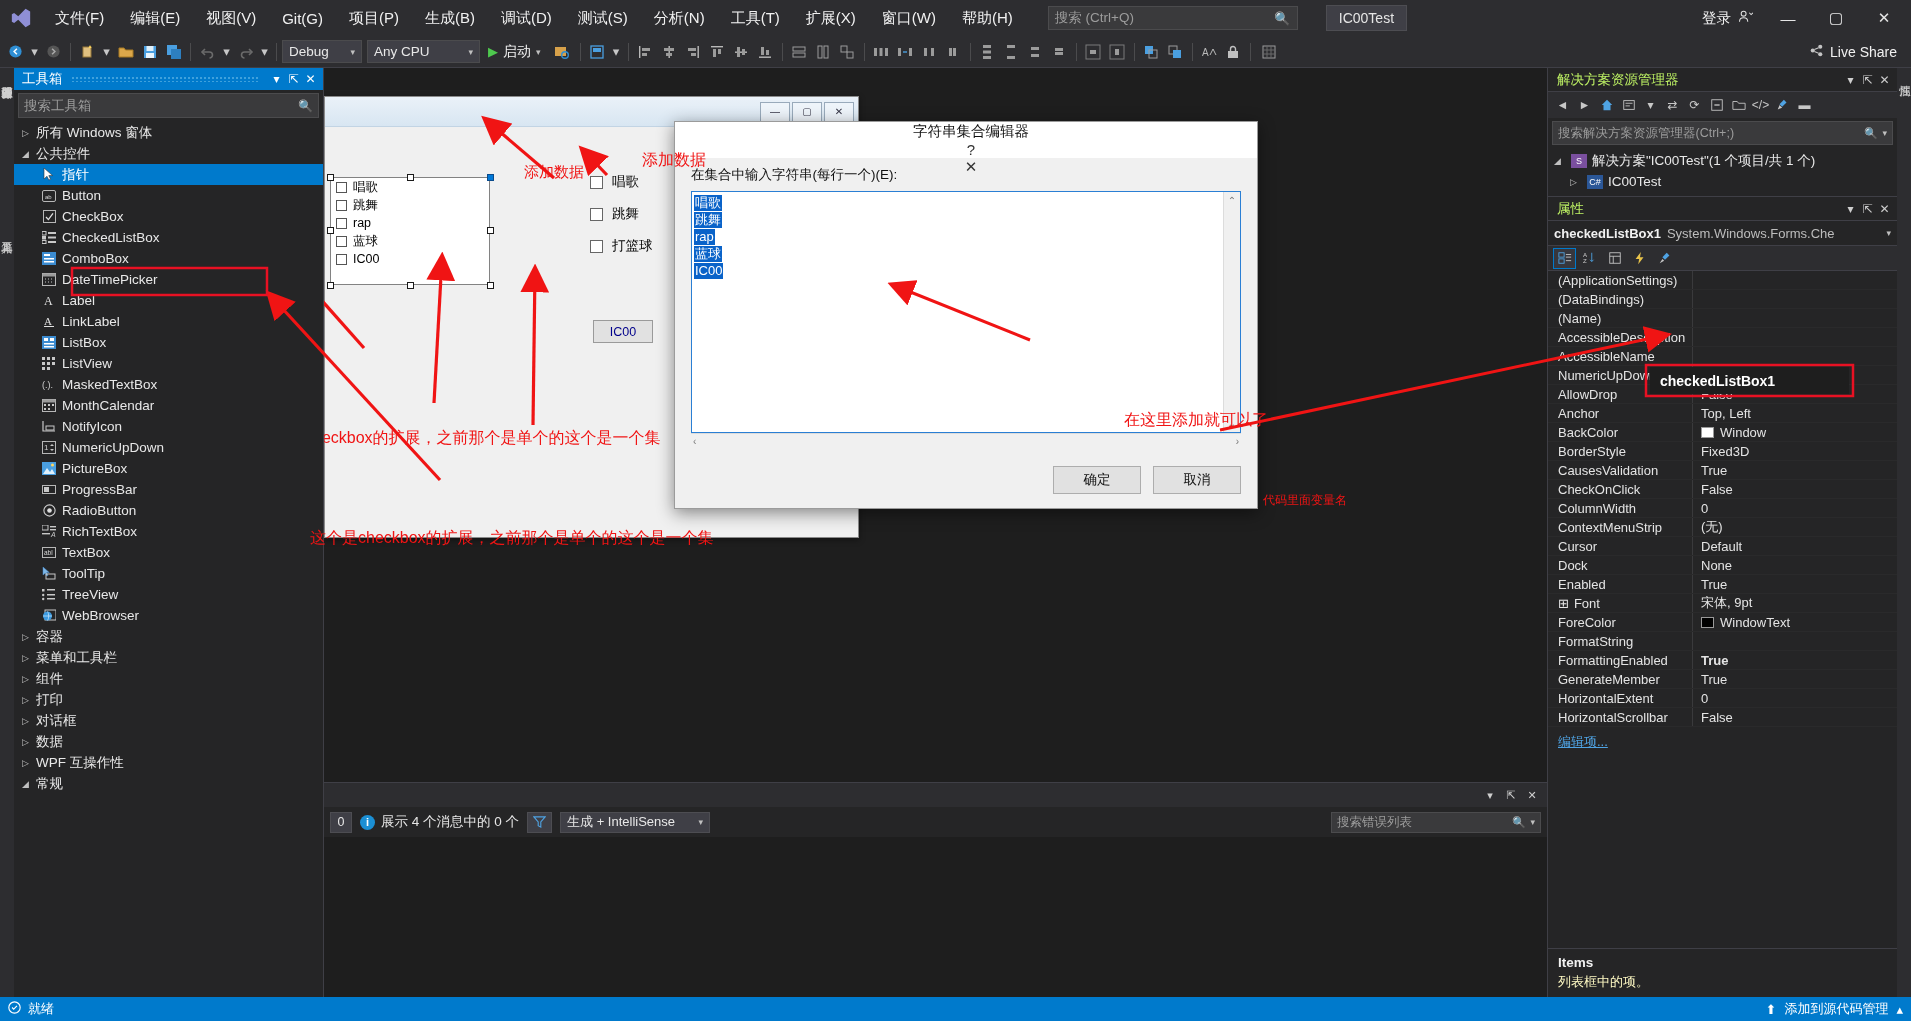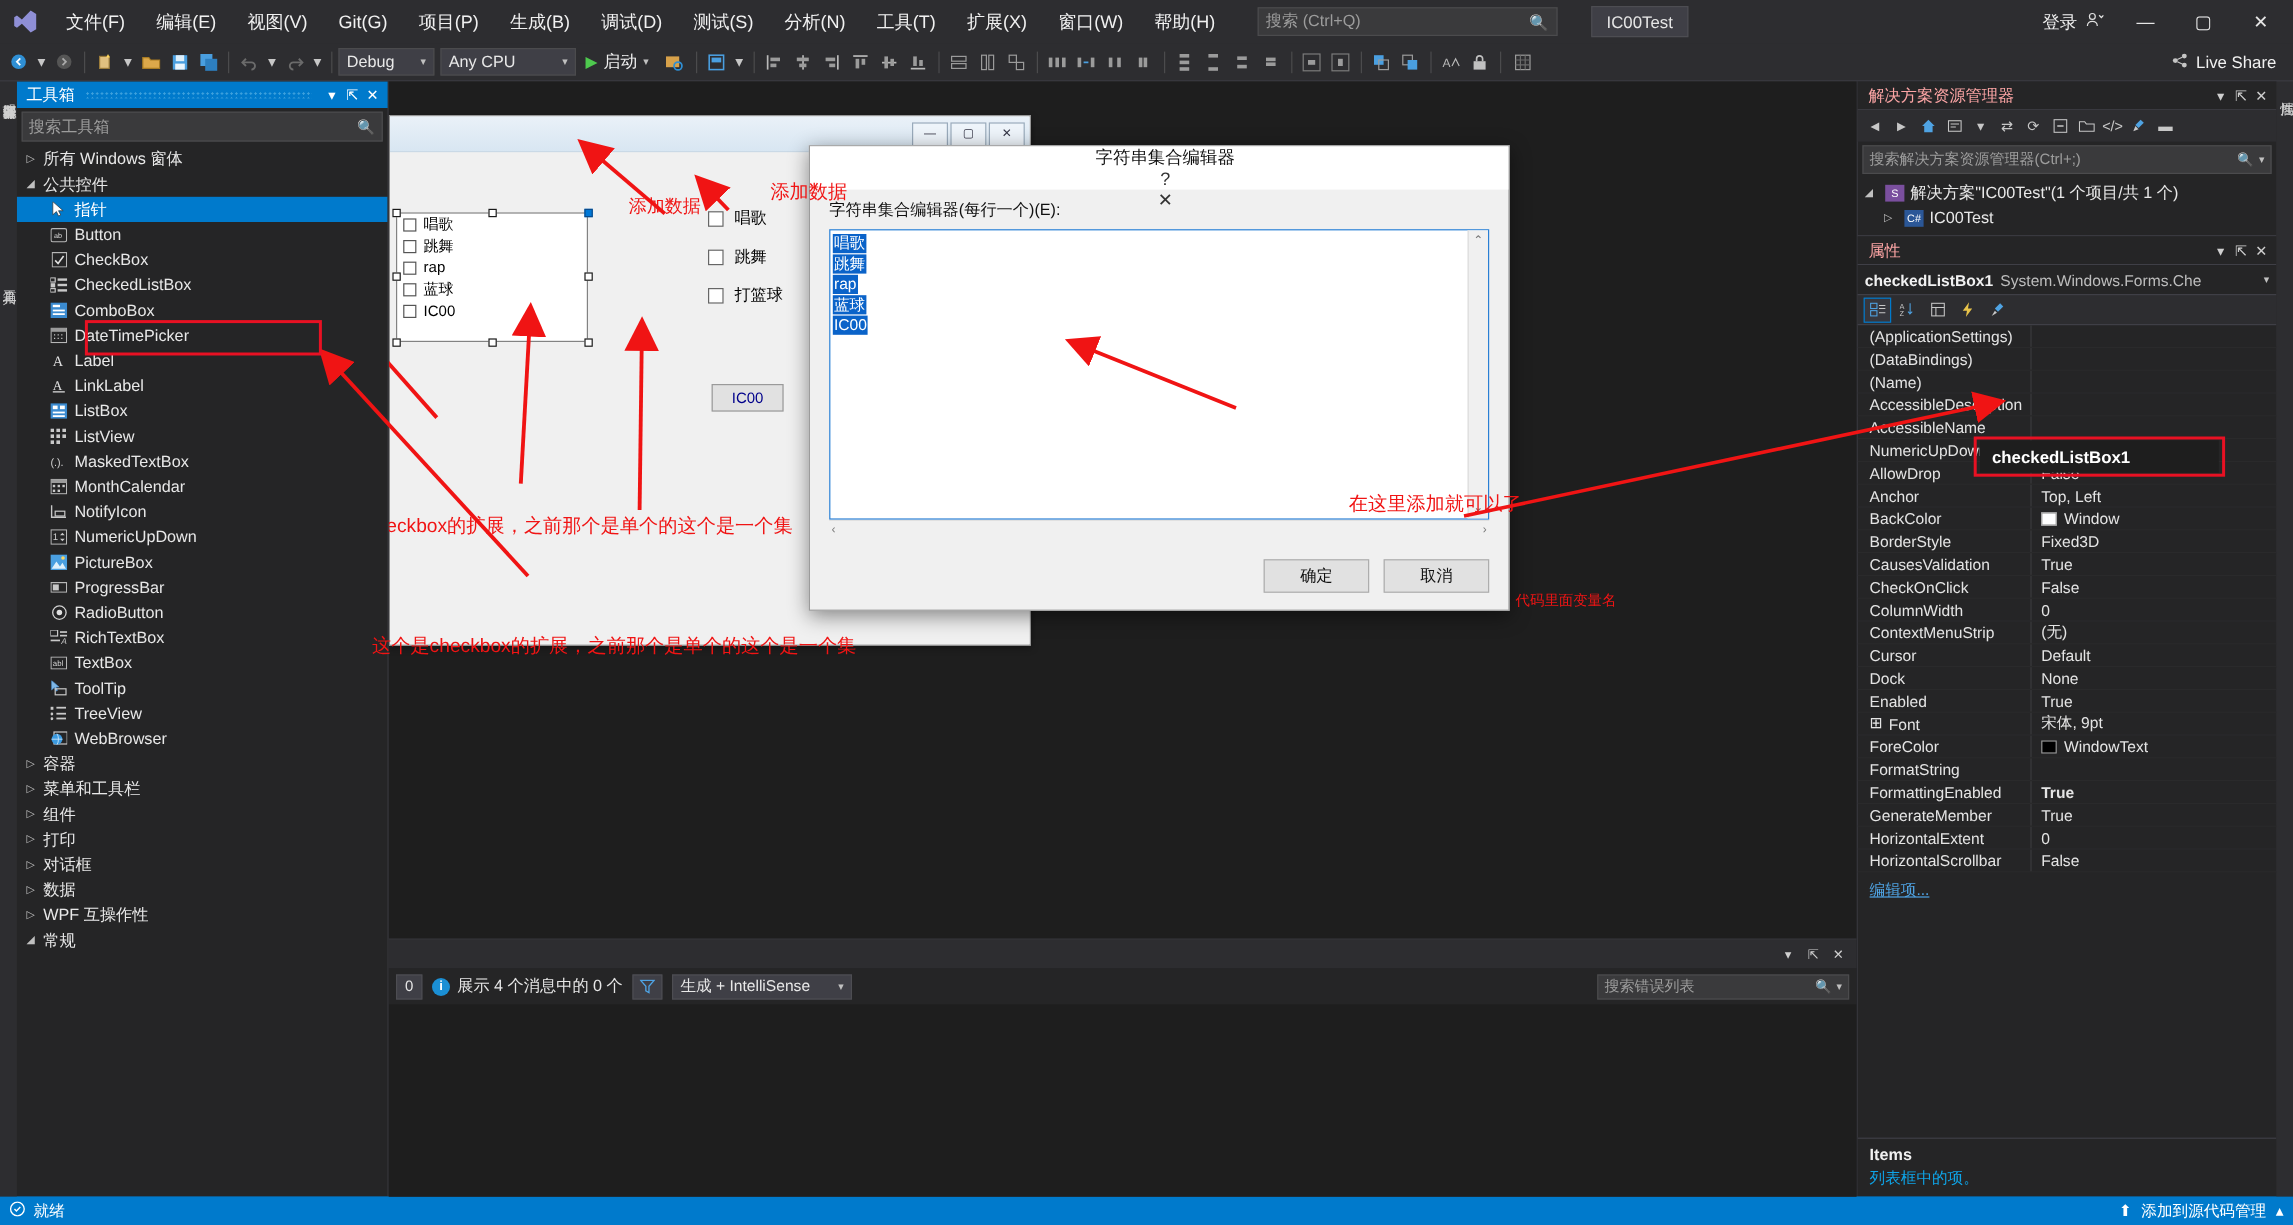--- a/index.html
+++ b/index.html
@@ -119,21 +119,21 @@
   .el-search .v { flex:1; }
   .el-cols { height:22px; display:flex; background:#2d2d30; border-top:1px solid #3f3f46; border-bottom:1px solid #3f3f46; }
   .el-cols .c { display:flex; align-items:center; padding:0 10px; font-size:13px; color:#e0e0e0;
                 border-right:1px solid #3f3f46; }
   .el-rows { flex:1; background:#1e1e1e; }
 
   
   .right { width:350px; background:#252526; display:flex; flex-direction:column; flex:0 0 350px; border-left:1px solid #3f3f46; }
   .pnl-head { height:24px; background:#252526; display:flex; align-items:center; padding:0 4px 0 9px;
               border-bottom:1px solid #3f3f46; }
-  .pnl-head .t { font-size:13.5px; color:#fca5a5; flex:1; }
+  .pnl-head .t { font-size:13.5px; color:#bef264; flex:1; }
   .pnl-head .hb { width:17px; text-align:center; color:#cfcfcf; font-size:12px; }
   .pnl-tools { height:26px; display:flex; align-items:center; gap:1px; padding:0 4px; background:#2d2d30; }
   .pnl-tools .b { width:21px; height:21px; display:flex; align-items:center; justify-content:center;
                   font-size:12px; color:#c7c7c7; }
   .sln-search { height:24px; background:#3a3a3c; border:1px solid #4b4b4d; margin:3px 4px;
                 display:flex; align-items:center; padding:0 5px; color:#9c9c9c; font-size:12.5px; }
   .sln-search .v { flex:1; }
   .sln-tree { padding:2px 0 4px 0; }
   .sln-row { display:flex; align-items:center; height:21px; padding-left:6px; font-size:13.5px; color:#e8e8e8; gap:5px; }
   .sln-row .arw { width:12px; font-size:9px; color:#c0c0c0; }
@@ -155,21 +155,21 @@
   .prow .k { width:145px; padding-left:10px; color:#e4e4e4; display:flex; align-items:center;
              border-right:1px solid #3a3a3c; white-space:nowrap; overflow:hidden; }
   .prow .v { flex:1; padding-left:8px; color:#e4e4e4; display:flex; align-items:center; gap:6px;
              white-space:nowrap; overflow:hidden; }
   .prow .v.bold { font-weight:bold; }
   .sw { width:13px; height:11px; border:1px solid #999; background:#fff; }
   .sw.black { background:#000; }
   .plink { padding:6px 0 4px 10px; font-size:13px; color:#4fa3e3; text-decoration:underline; }
   .pdesc { border-top:1px solid #3f3f46; padding:6px 10px; background:#252526; }
   .pdesc .t { font-size:13.5px; font-weight:bold; color:#f1f1f1; margin-bottom:3px; }
-  .pdesc .d { font-size:13px; color:#0ea5e9; }
+  .pdesc .d { font-size:13px; color:#fef9c3; }
 
   .rstrip { width:14px; background:#2d2d30; position:relative; flex:0 0 14px; }
   .rstrip .vt { position:absolute; left:0; writing-mode:vertical-rl; font-size:11.5px; color:#d0d0d0; white-space:nowrap; }
 
   
   .status { height:24px; background:#007acc; display:flex; align-items:center; flex:0 0 24px;
             padding:0 8px; font-size:13px; color:#fff; }
   .status .ready { display:flex; align-items:center; gap:7px; }
   .status .right-s { margin-left:auto; display:flex; align-items:center; gap:8px; }
 
@@ -1150,21 +1150,21 @@
   </div>
 </div>
 
 <div class="dlg">
   <div class="dlg-title">
     <span class="t">字符串集合编辑器</span>
     <span class="b">?</span>
     <span class="b">✕</span>
   </div>
   <div class="dlg-body">
-    <div class="dlg-label">字符串集合编辑器(每行一个)(E):</div>
+    <div class="dlg-label">在集合中输入字符串(每行一个)(E):</div>
     <div class="dlg-edit">
       <div class="dlg-lines">
         <div><span class="dlg-line">唱歌</span></div>
         <div><span class="dlg-line">跳舞</span></div>
         <div><span class="dlg-line">rap</span></div>
         <div><span class="dlg-line">蓝球</span></div>
         <div><span class="dlg-line">IC00</span></div>
       </div>
       <div class="vsb">
         <span class="a">⌃</span>

